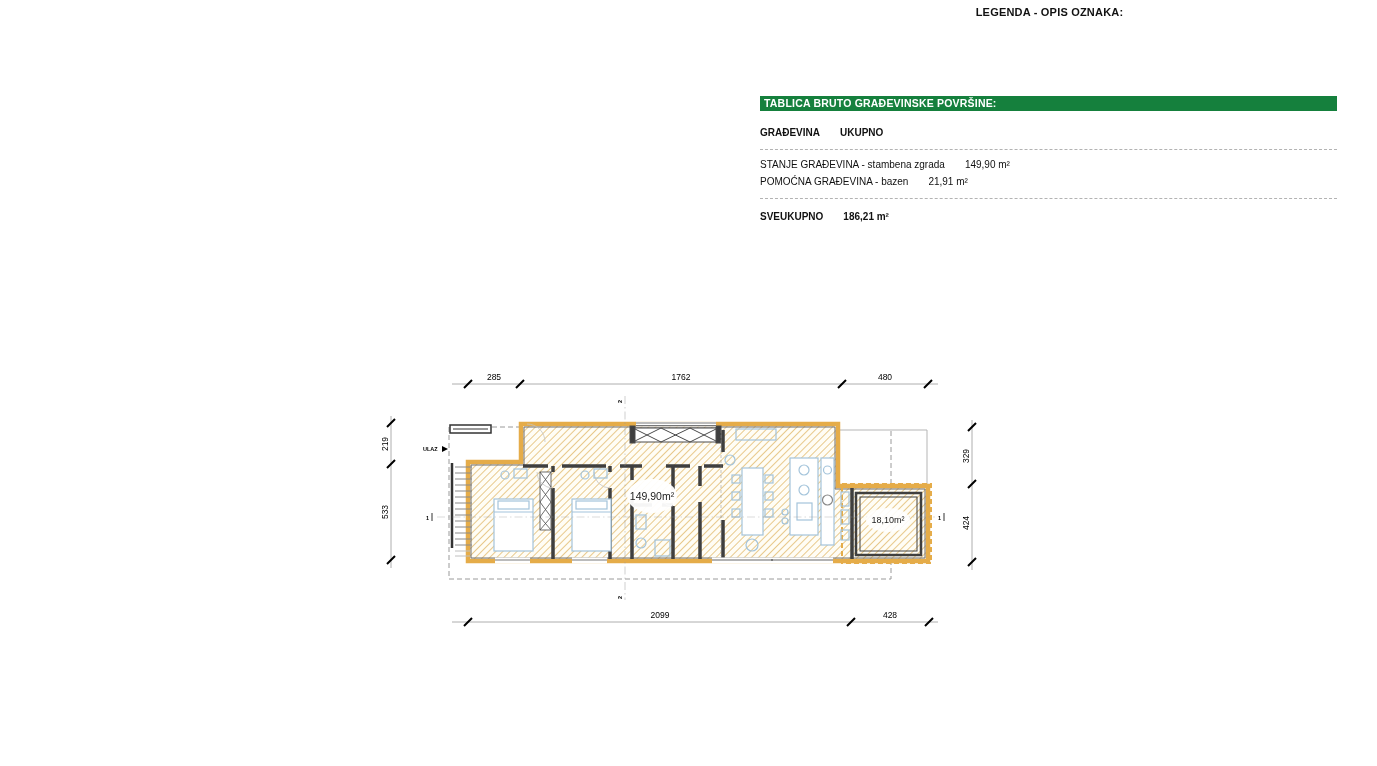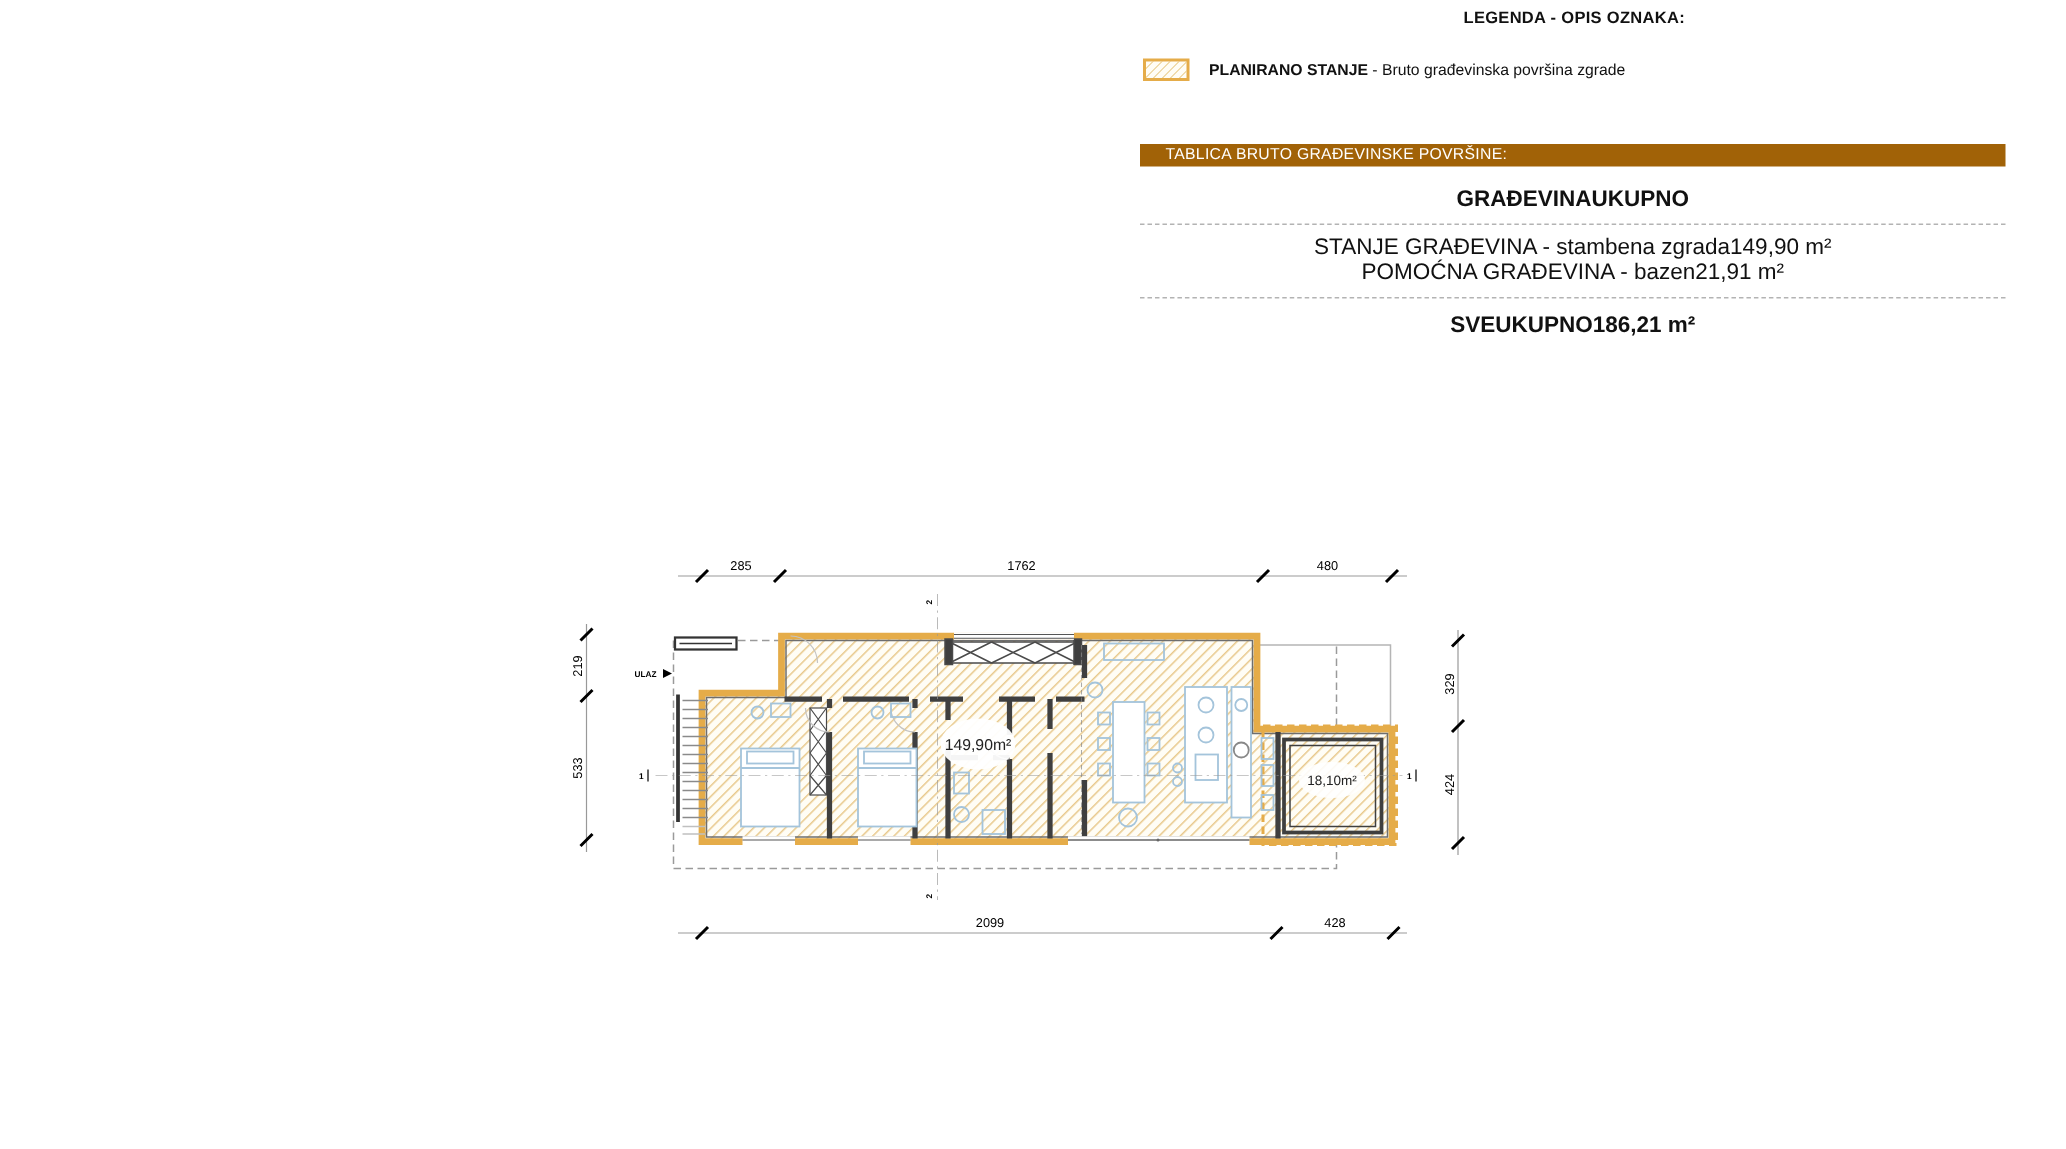--- a/index.html
+++ b/index.html
@@ -16,41 +16,37 @@
   .swatch.solid{
     border:2px solid #E5AC49;
     background:repeating-linear-gradient(135deg,#fffdf6 0 3px,#F0DCAE 3px 4px);
   }
   .swatch.dashed{border:2px dashed #E5AC49;background:#fff;}
   .legend-label{margin-left:13px;font-size:10.5px;white-space:nowrap;}
   .legend-label b{font-weight:bold;}
   
   .areas{position:absolute;left:760px;top:96px;width:577px;}
   .areas .bar{
-    background:#a16207;color:#fff;height:15px;line-height:15px;
-    font-size:10.5px;font-weight:normal;padding-left:17px;letter-spacing:.2px;
+    background:#15803d;color:#fff;height:15px;line-height:15px;
+    font-size:10.5px;font-weight:bold;padding-left:4px;letter-spacing:.2px;
   }
-  .trow{display:flex;justify-content:center;font-size:15px;line-height:17px;}
+  .trow{display:flex;justify-content:flex-start;font-size:10px;line-height:17px;gap:20px;}
   .trow.head{margin-top:13px;font-weight:bold;}
   .sep{border-top:1px dashed #b3b3b3;margin-top:8px;}
   .trow.r1{margin-top:6px;}
   .trow.total{margin-top:9px;font-weight:bold;}
   
   .plan-wrap{position:absolute;left:380px;top:360px;width:620px;height:280px;}
   svg text{font-family:"Liberation Sans", sans-serif;}
 </style>
 </head>
 <body>
 
 <div class="legend">
   <div class="legend-title">LEGENDA - OPIS OZNAKA:</div>
-  <div class="legend-row first">
-    <div class="swatch solid"></div>
-    <div class="legend-label"><b>PLANIRANO STANJE</b><span> - Bruto građevinska površina zgrade</span></div>
-  </div>
 </div>
 
 <div class="areas">
   <div class="bar">TABLICA BRUTO GRAĐEVINSKE POVRŠINE:</div>
   <div class="trow head">
     <span>GRAĐEVINA</span>
     <span>UKUPNO</span>
   </div>
   <div class="sep"></div>
   <div class="trow r1">

